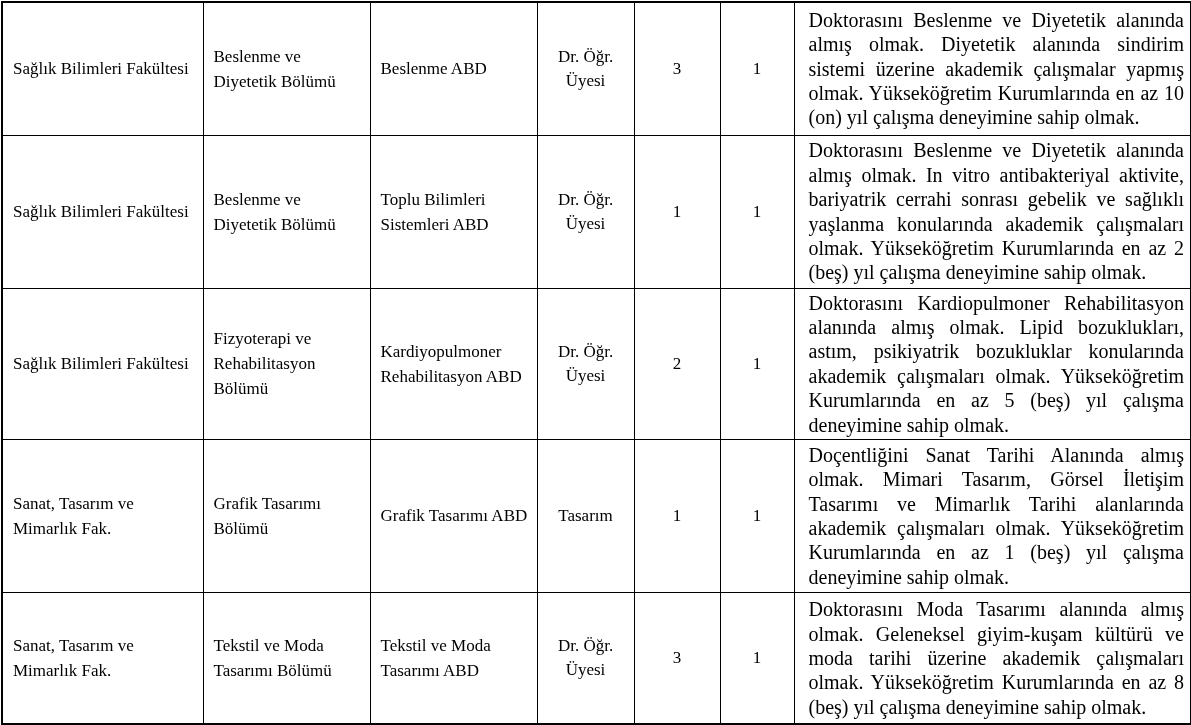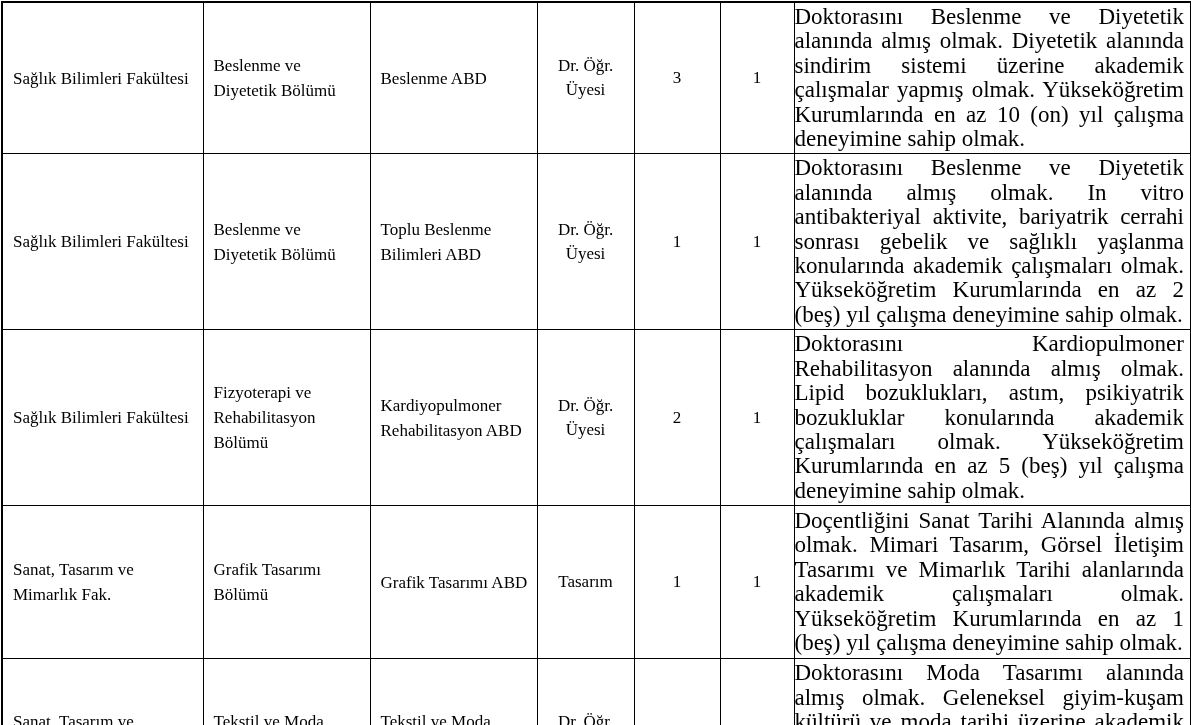--- a/index.html
+++ b/index.html
@@ -52,22 +52,22 @@
     line-height: 25px;
   }
   td.center-cell {
     text-align: center;
     padding: 2px 4px;
     line-height: 24px;
   }
   td.req-cell {
     vertical-align: top;
     text-align: justify;
-    padding: 2px 6px 2px 0;
-    font-size: 23px;
+    padding: 2px 6px 2px 14px;
+    font-size: 20px;
     line-height: 24.4px;
   }
 </style>
 </head>
 <body>
 
 <div class="page">
   <table class="jobs">
     <colgroup>
       <col class="c-faculty">
@@ -84,21 +84,21 @@
         <td class="left-cell">Beslenme ve Diyetetik Bölümü</td>
         <td class="left-cell">Beslenme ABD</td>
         <td class="center-cell">Dr. Öğr. Üyesi</td>
         <td class="center-cell">3</td>
         <td class="center-cell">1</td>
         <td class="req-cell">Doktorasını Beslenme ve Diyetetik alanında almış olmak. Diyetetik alanında sindirim sistemi üzerine akademik çalışmalar yapmış olmak. Yükseköğretim Kurumlarında en az 10 (on) yıl çalışma deneyimine sahip olmak.</td>
       </tr>
       <tr class="r1">
         <td class="left-cell">Sağlık Bilimleri Fakültesi</td>
         <td class="left-cell">Beslenme ve Diyetetik Bölümü</td>
-        <td class="left-cell">Toplu Beslenme Bilimleri ABD</td>
+        <td class="left-cell">Toplu Bilimleri Sistemleri ABD</td>
         <td class="center-cell">Dr. Öğr. Üyesi</td>
         <td class="center-cell">1</td>
         <td class="center-cell">1</td>
         <td class="req-cell">Doktorasını Beslenme ve Diyetetik alanında almış olmak. In vitro antibakteriyal aktivite, bariyatrik cerrahi sonrası gebelik ve sağlıklı yaşlanma konularında akademik çalışmaları olmak. Yükseköğretim Kurumlarında en az 2 (beş) yıl çalışma deneyimine sahip olmak.</td>
       </tr>
       <tr class="r2">
         <td class="left-cell">Sağlık Bilimleri Fakültesi</td>
         <td class="left-cell">Fizyoterapi ve Rehabilitasyon Bölümü</td>
         <td class="left-cell">Kardiyopulmoner Rehabilitasyon ABD</td>
         <td class="center-cell">Dr. Öğr. Üyesi</td>
@@ -115,17 +115,17 @@
         <td class="center-cell">1</td>
         <td class="req-cell">Doçentliğini Sanat Tarihi Alanında almış olmak. Mimari Tasarım, Görsel İletişim Tasarımı ve Mimarlık Tarihi alanlarında akademik çalışmaları olmak. Yükseköğretim Kurumlarında en az 1 (beş) yıl çalışma deneyimine sahip olmak.</td>
       </tr>
       <tr class="r4">
         <td class="left-cell">Sanat, Tasarım ve Mimarlık Fak.</td>
         <td class="left-cell">Tekstil ve Moda Tasarımı Bölümü</td>
         <td class="left-cell">Tekstil ve Moda Tasarımı ABD</td>
         <td class="center-cell">Dr. Öğr. Üyesi</td>
         <td class="center-cell">3</td>
         <td class="center-cell">1</td>
-        <td class="req-cell">Doktorasını Moda Tasarımı alanında almış olmak. Geleneksel giyim-kuşam kültürü ve moda tarihi üzerine akademik çalışmaları olmak. Yükseköğretim Kurumlarında en az 6 (beş) yıl çalışma deneyimine sahip olmak.</td>
+        <td class="req-cell">Doktorasını Moda Tasarımı alanında almış olmak. Geleneksel giyim-kuşam kültürü ve moda tarihi üzerine akademik çalışmaları olmak. Yükseköğretim Kurumlarında en az 8 (beş) yıl çalışma deneyimine sahip olmak.</td>
       </tr>
     </tbody>
   </table>
 </div>
 
 </body></html>

